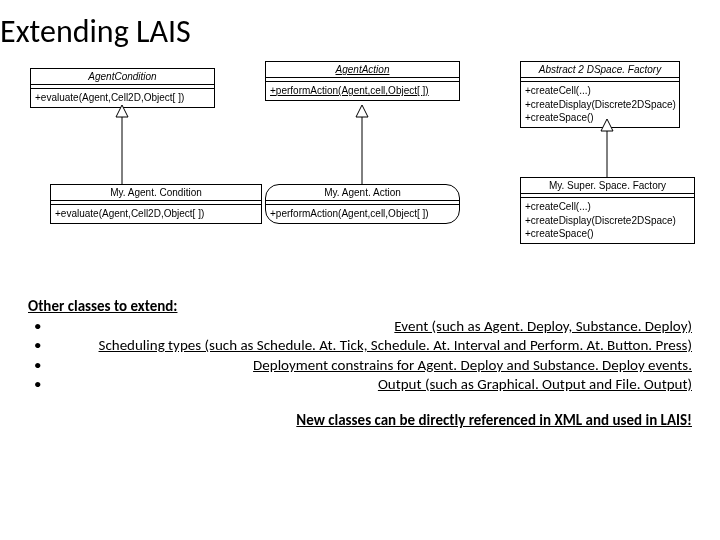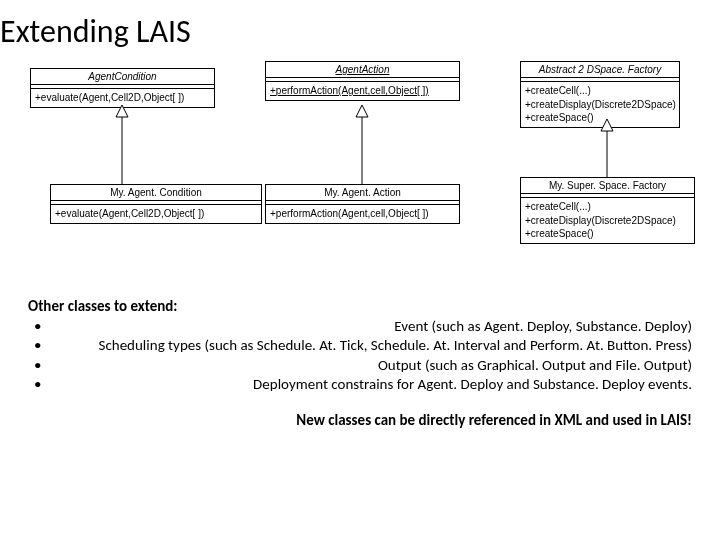--- a/index.html
+++ b/index.html
@@ -50,20 +50,21 @@
   }
   .uml-methods div { white-space: nowrap; }
   .connector {
     position: absolute;
     pointer-events: none;
   }
   .body-text {
     padding: 8px 28px 0 28px;
     font-size: 15px;
     line-height: 1.3;
+    text-decoration: underline;
   }
   .subhead { font-weight: 700; }
   .bullets { list-style: none; padding-left: 4px; }
   .bullets li { position: relative; padding-left: 16px; text-align: right; }
   .bullets li::before {
     content: "•";
     position: absolute;
     left: 2px;
     top: 0;
   }
@@ -108,21 +109,21 @@
   </div>
 
   <div class="uml-box" style="left:30px; top:125px; width:212px;margin-left:20px;">
     <div class="uml-name">My. Agent. Condition</div>
     <div class="uml-empty"></div>
     <div class="uml-methods">
       <div>+evaluate(Agent,Cell2D,Object[ ])</div>
     </div>
   </div>
 
-  <div class="uml-box" style="left:265px; top:125px; width:195px;">
+  <div class="uml-box" style="left:265px; top:125px; width:195px;border-radius:14px;">
     <div class="uml-name">My. Agent. Action</div>
     <div class="uml-empty"></div>
     <div class="uml-methods">
       <div>+performAction(Agent,cell,Object[ ])</div>
     </div>
   </div>
 
   <div class="uml-box" style="left:520px; top:118px; width:175px;">
     <div class="uml-name">My. Super. Space. Factory</div>
     <div class="uml-empty"></div>
@@ -145,17 +146,17 @@
     <polygon points="607,60 601,72 613,72" fill="#fff" stroke="#000" stroke-width="1"></polygon>
   </svg>
 
 </div>
 
 <div class="body-text">
   <div class="subhead">Other classes to extend:</div>
   <ul class="bullets">
     <li>Event (such as Agent. Deploy, Substance. Deploy)</li>
     <li>Scheduling types (such as Schedule. At. Tick, Schedule. At. Interval and Perform. At. Button. Press)</li>
+    <li>Deployment constrains for Agent. Deploy and Substance. Deploy events.</li>
     <li>Output (such as Graphical. Output and File. Output)</li>
-    <li>Deployment constrains for Agent. Deploy and Substance. Deploy events.</li>
   </ul>
   <div class="footer-note">New classes can be directly referenced in XML and used in LAIS!</div>
 </div>
 
 </body></html>

